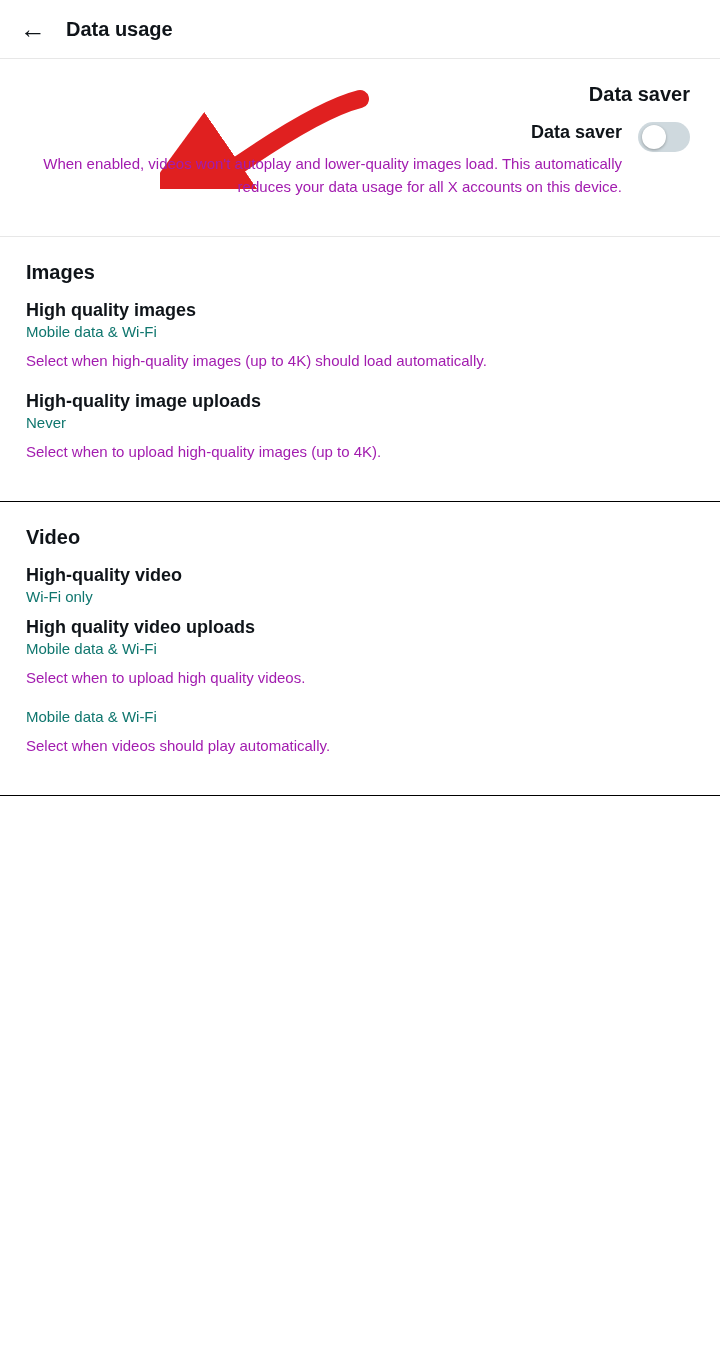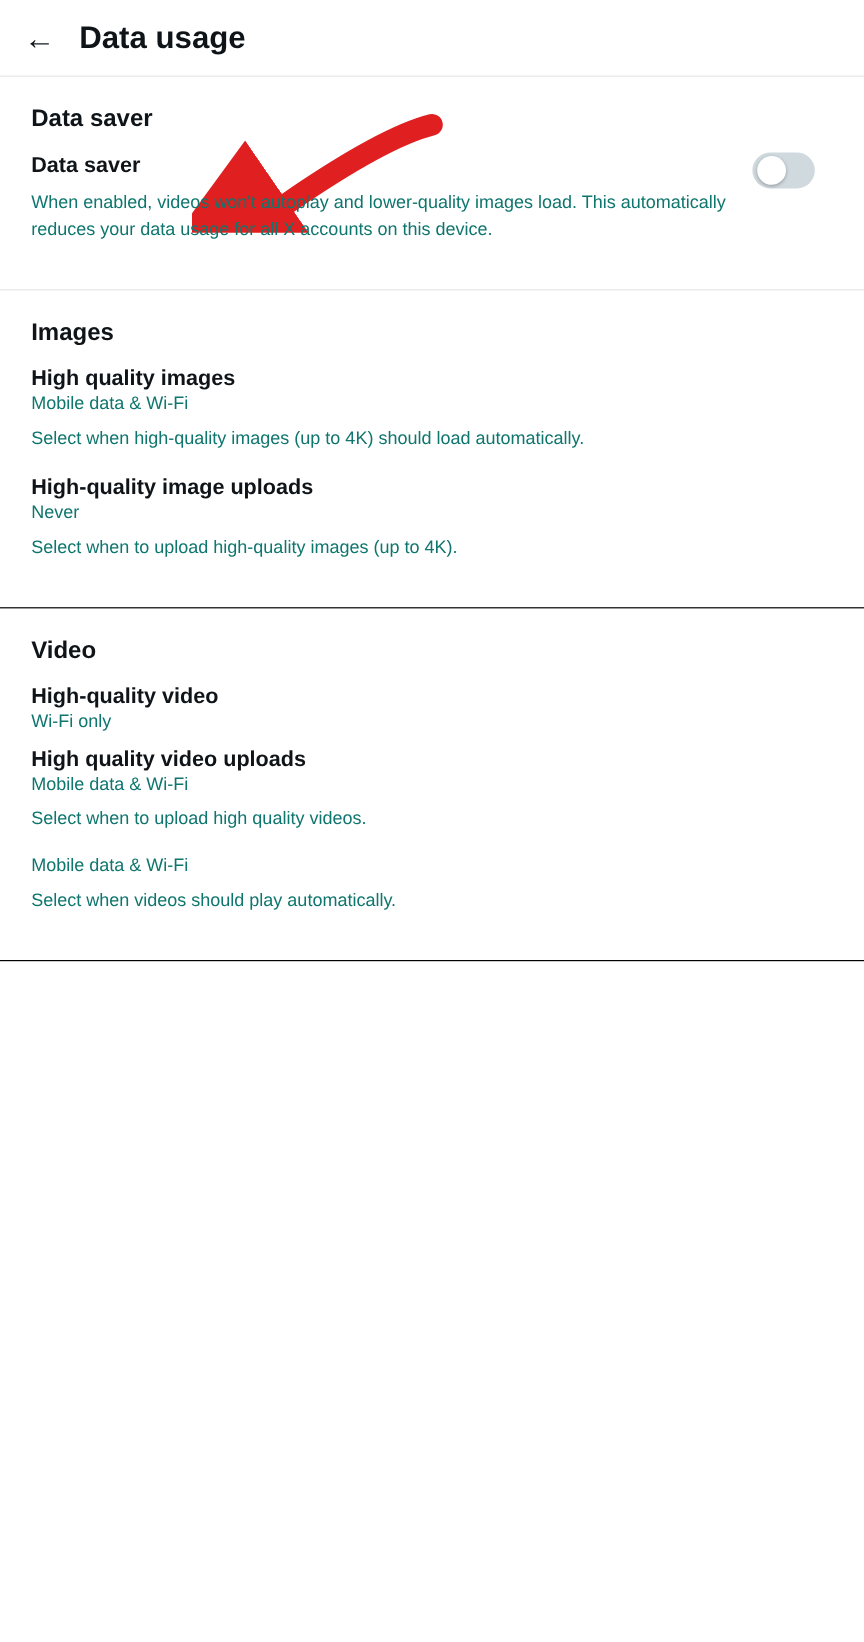--- a/index.html
+++ b/index.html
@@ -24,21 +24,21 @@
     .back-btn {
       font-size: 26px;
       cursor: pointer;
       margin-right: 20px;
       color: #0f1419;
       background: none;
       border: none;
       line-height: 1;
     }
     .header-title {
-      font-size: 26px;
+      font-size: 20px;
       font-weight: 700;
       color: #0f1419;
     }
 
     
     .section {
       border-bottom: 1px solid #000000;
       padding: 24px 26px 20px 26px;
     }
     .section-title {
@@ -64,21 +64,21 @@
       color: #0f1419;
       margin-bottom: 2px;
     }
     .setting-value {
       font-size: 15px;
       color: #0f766e;
       margin-bottom: 0;
     }
     .setting-description {
       font-size: 15px;
-      color: #0f766e;
+      color: #a21caf;
       margin-top: 10px;
       margin-bottom: 18px;
       line-height: 1.5;
     }
 
     
     .toggle-container {
       margin-left: 16px;
       flex-shrink: 0;
     }
@@ -103,23 +103,24 @@
 
     
     .arrow-annotation {
       position: relative;
       margin-bottom: 0;
     }
 
     
     .data-saver-section {
       border-bottom: 1px solid #e7e7e7;
-      padding: 24px 41px 20px 26px;
+      padding: 24px 30px 20px 26px;
       position: relative;
       overflow: visible;
+      text-align: right;
     }
     .arrow-svg {
       position: absolute;
       top: 30px;
       left: 160px;
       pointer-events: none;
     }
 
     .setting-item {
       margin-bottom: 4px;

